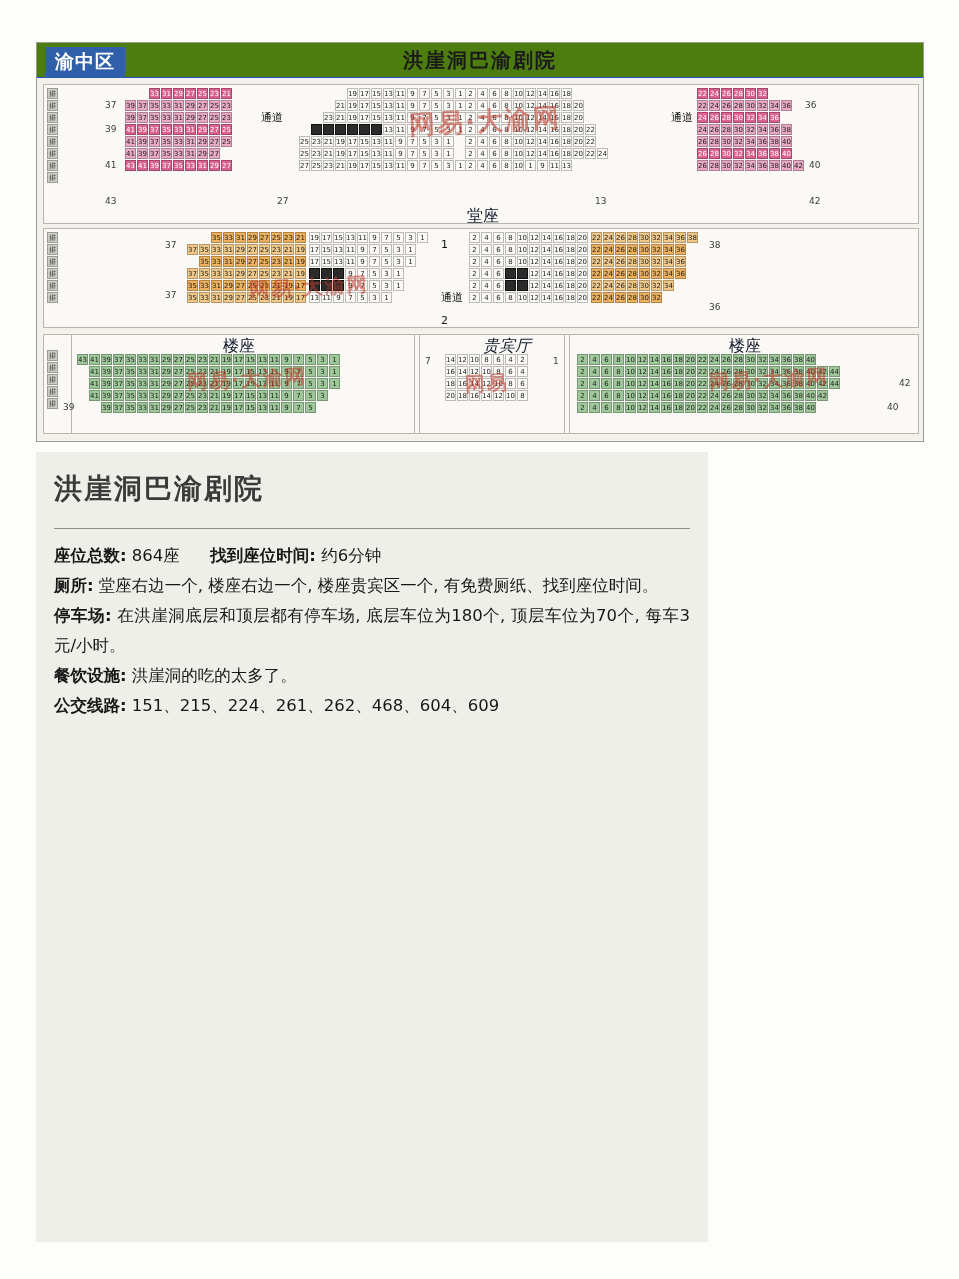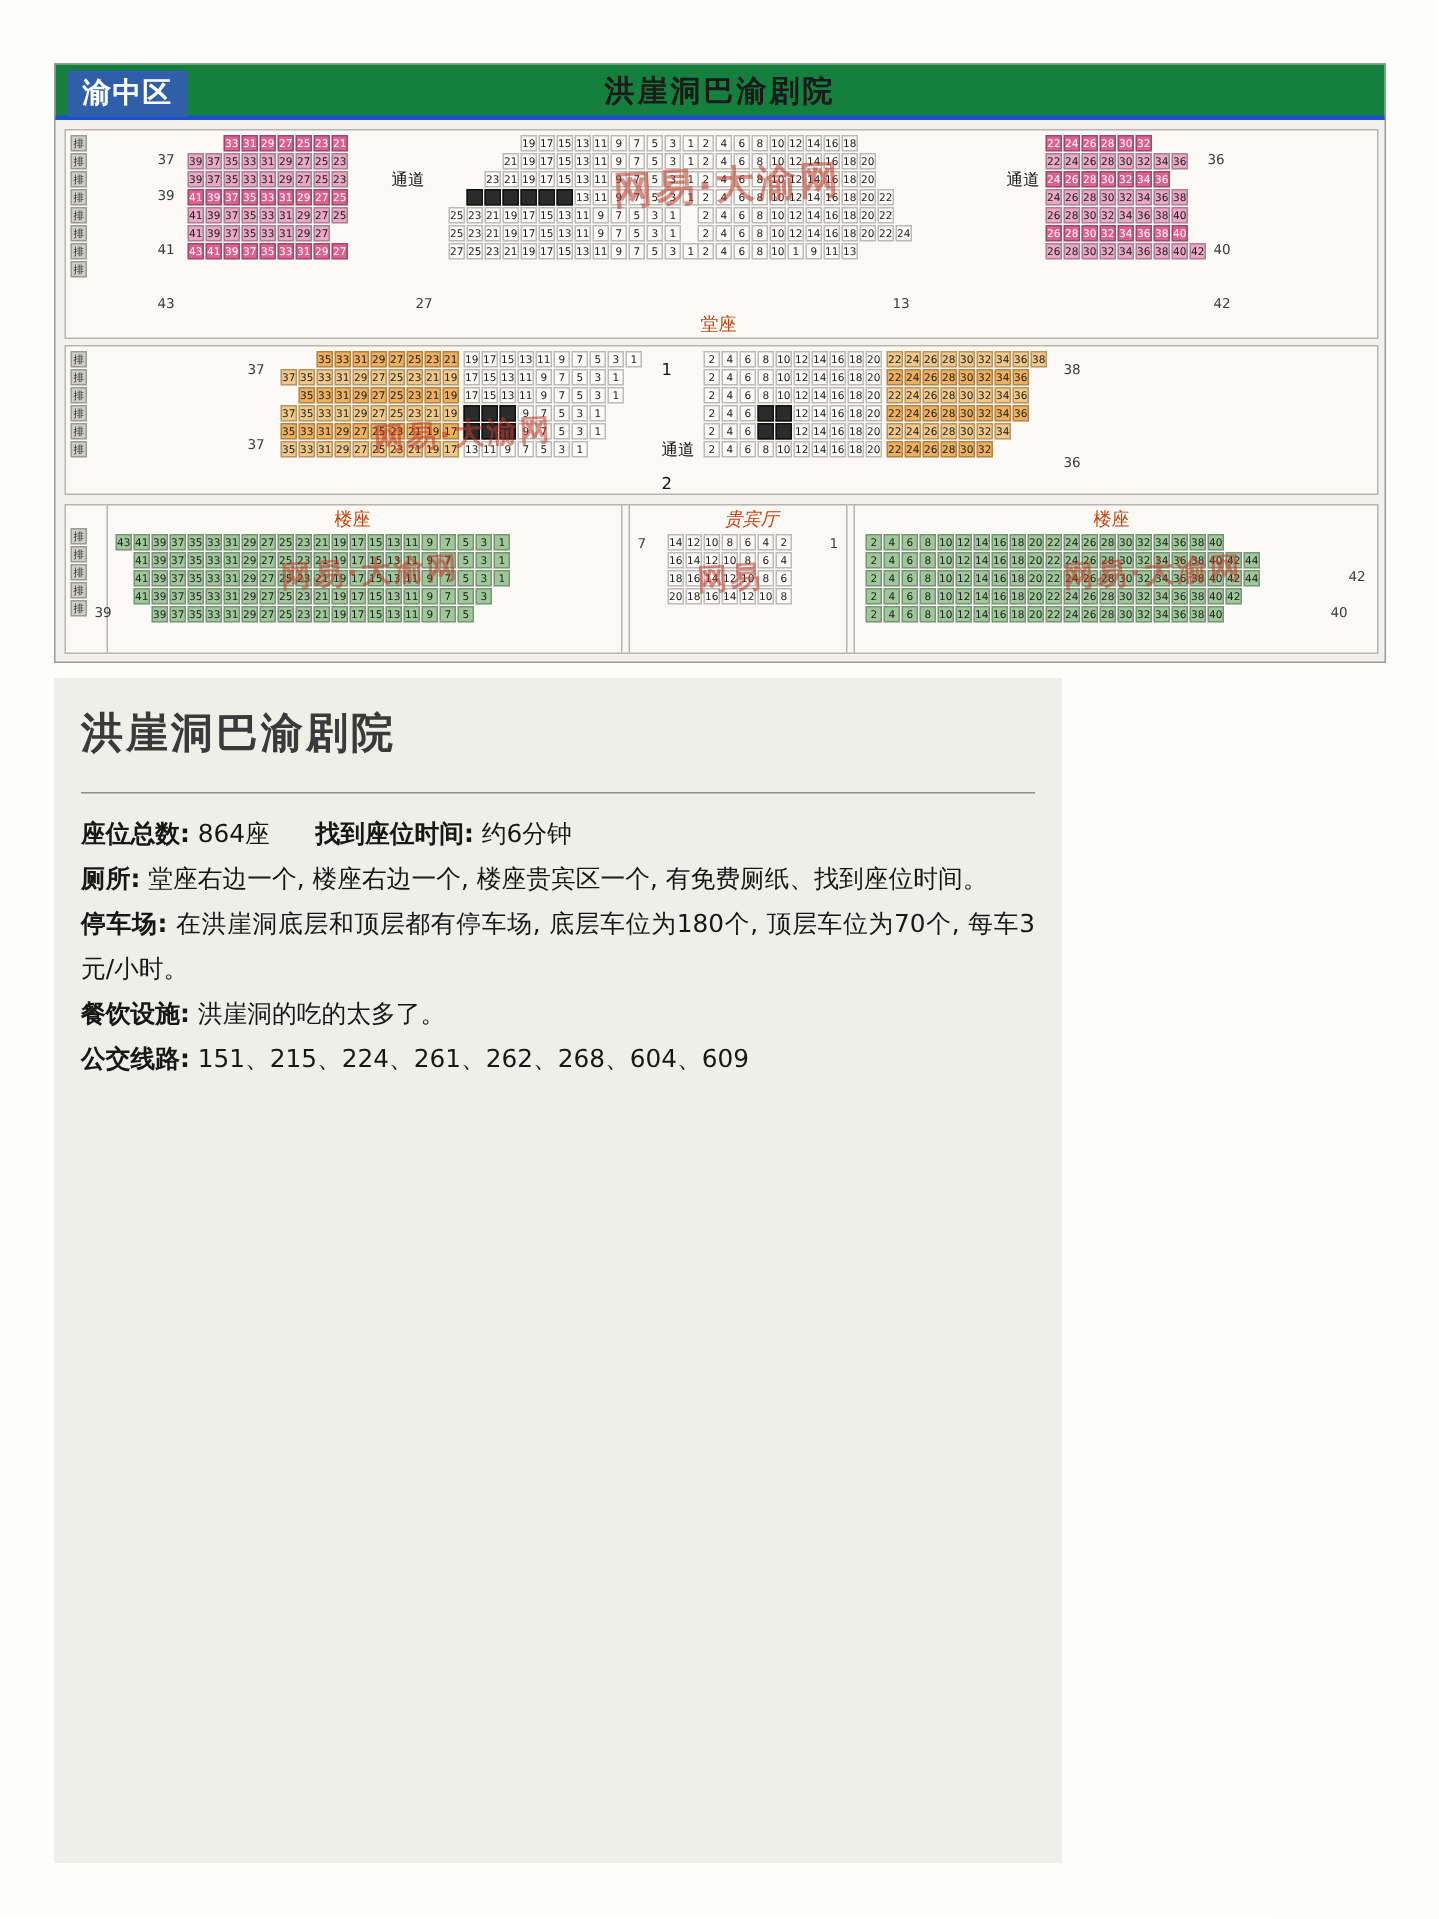--- a/index.html
+++ b/index.html
@@ -1,21 +1,21 @@
 <!DOCTYPE html>
 <html><head>
 <meta charset="utf-8">
 <style>
   html,body{margin:0;padding:0;background:#ffffff;}
   body{width:959px;height:1279px;font-family:"DejaVu Sans","Liberation Sans",sans-serif;position:relative;overflow:hidden;}
   .page{position:absolute;left:0;top:0;width:959px;height:1279px;background:#fdfdfb;}
 
   
   .map-panel{position:absolute;left:36px;top:42px;width:888px;height:400px;background:#f3f1ec;border:1px solid #9a9a93;box-sizing:border-box;}
-  .map-header{position:relative;height:34px;border-bottom:3px solid #1d4ed8;background:#15803d;}
+  .map-header{position:relative;height:34px;border-bottom:1px solid #1d4ed8;background:#4d7c0f;}
   .district-badge{position:absolute;left:8px;top:4px;background:#2f5fa8;color:#fff;font-size:19px;font-weight:bold;padding:2px 10px 3px 10px;letter-spacing:1px;}
   .venue-title{position:absolute;left:0;top:4px;width:100%;text-align:center;font-size:20px;font-weight:bold;color:#1a1a1a;letter-spacing:2px;}
 
   .map-body{position:relative;height:364px;}
   .zone{position:absolute;box-sizing:border-box;}
   .zone-box{border:1px solid #b7b5ae;background:#faf9f5;}
 
   .seatgrid{position:absolute;display:flex;flex-direction:column;gap:1px;}
   .seatrow{display:flex;gap:1px;height:11px;align-items:stretch;}
   .seat{width:11px;height:11px;font-size:7px;line-height:11px;text-align:center;color:#1b1b1b;border:1px solid rgba(0,0,0,.25);box-sizing:border-box;overflow:hidden;}
@@ -27,21 +27,21 @@
   .s-gray{background:#cfcfc8;}
   .s-dark{background:#2b2b2b;border-color:#111;}
   .s-white{background:#fbfaf6;}
   .s-blank{background:transparent;border-color:transparent;}
 
   .rowlabel{position:absolute;font-size:9px;color:#3a3a3a;}
   .tag{position:absolute;font-size:11px;color:#111;}
   .aisle-label{position:absolute;font-size:11px;color:#111;background:rgba(250,249,245,.85);padding:0 2px;}
   .wm{position:absolute;color:#c0392b;font-size:26px;font-weight:bold;opacity:.55;letter-spacing:2px;transform:rotate(-3deg);}
   .wm.small{font-size:20px;}
-  .sec-label{position:absolute;font-size:12px;color:#c2410c;}
+  .sec-label{position:absolute;font-size:16px;color:#0f172a;}
 
   
   .article{position:absolute;left:36px;top:452px;width:672px;height:790px;background:#efefe9;padding:14px 18px 0 18px;box-sizing:border-box;}
   .art-title{font-family:"DejaVu Serif","Liberation Serif",serif;font-size:28px;font-weight:bold;color:#3a3a3a;letter-spacing:2px;margin:4px 0 10px 0;}
   .art-p{font-size:16.5px;line-height:31px;color:#171717;text-indent:2em;margin:0 0 2px 0;text-align:justify;}
   .divider{border:0;border-top:1px solid #8e8e88;margin:20px 0 12px 0;}
   .fact{font-size:16.5px;line-height:30px;color:#171717;margin:0;text-align:justify;}
   .fact b{font-weight:bold;}
   .fact .gap{display:inline-block;width:20px;}
 </style>
@@ -1150,17 +1150,17 @@
       <span>在洪崖洞底层和顶层都有停车场, 底层车位为180个, 顶层车位为70个, 每车3元/小时。</span>
     </p>
 
     <p class="fact">
       <b>餐饮设施:</b>
       <span>洪崖洞的吃的太多了。</span>
     </p>
 
     <p class="fact">
       <b>公交线路:</b>
-      <span>151、215、224、261、262、268、604、609</span>
+      <span>151、215、224、261、262、468、604、609</span>
     </p>
   </div>
 
 </div>
 
 </body></html>

